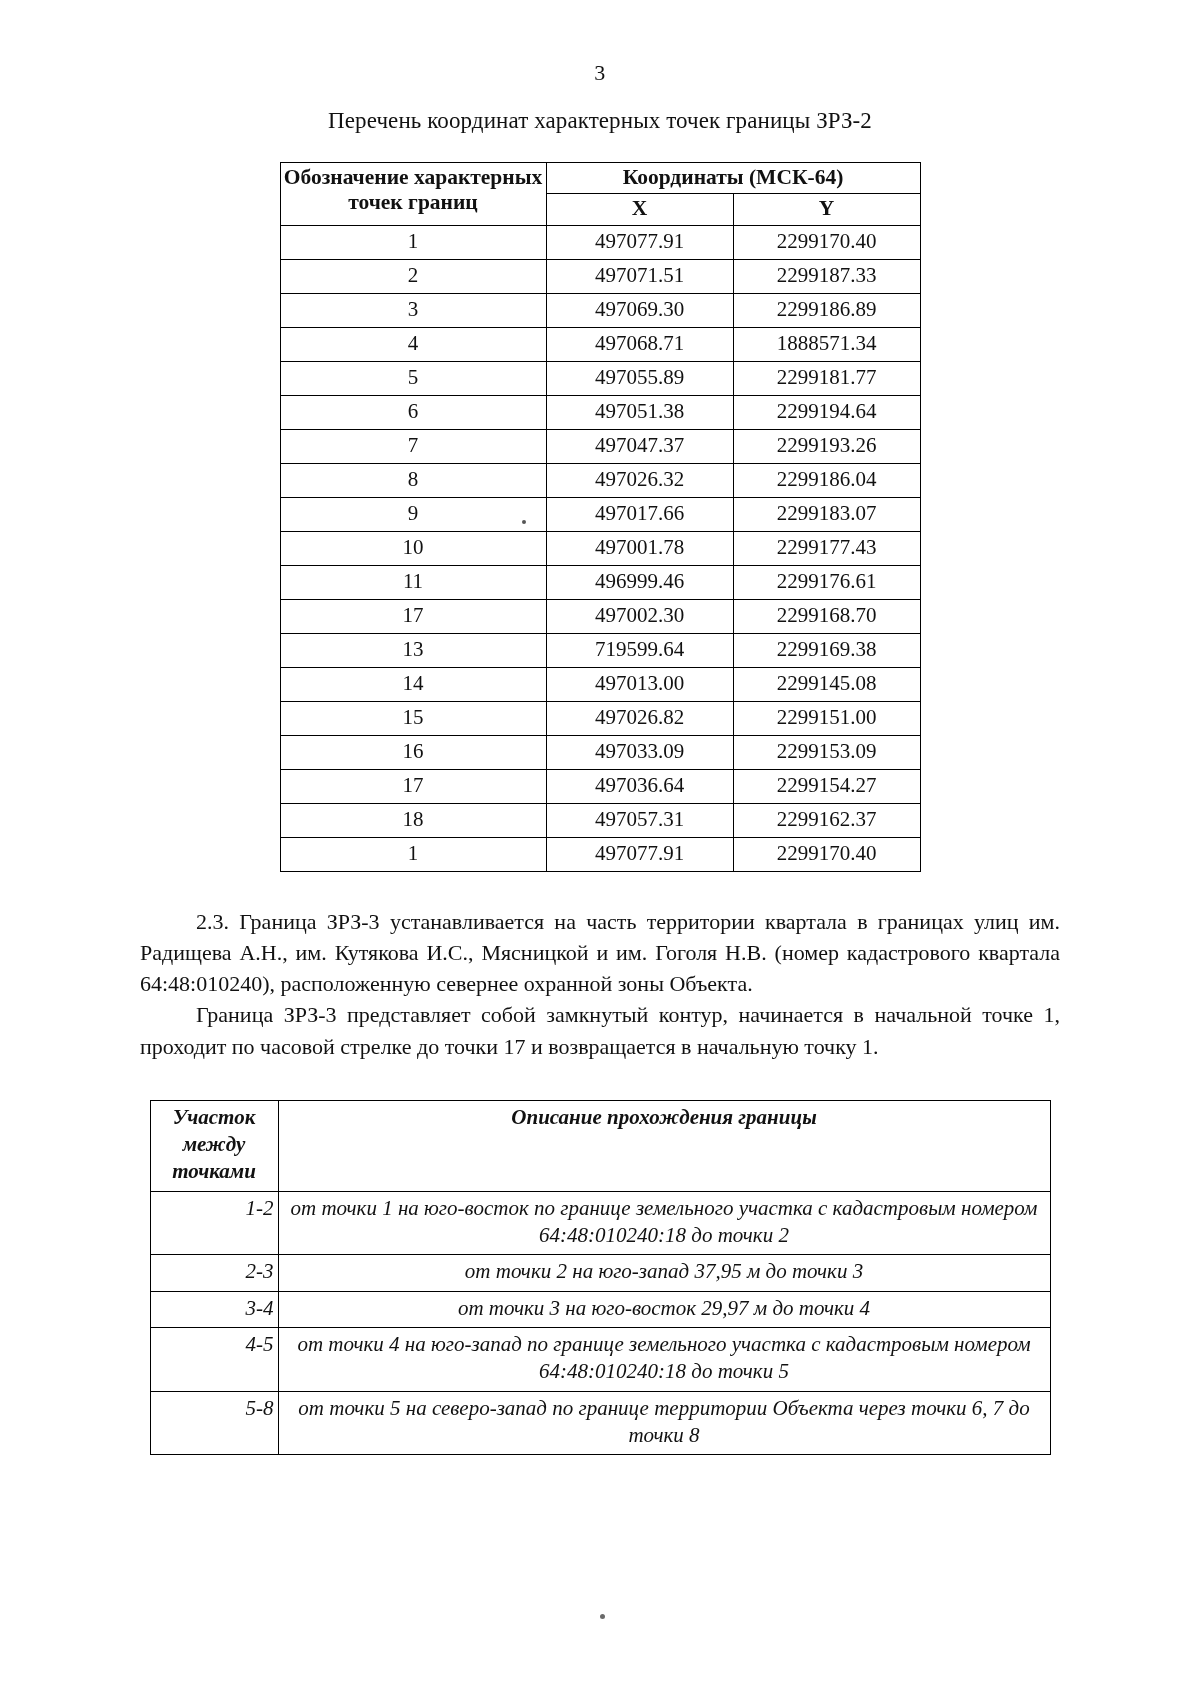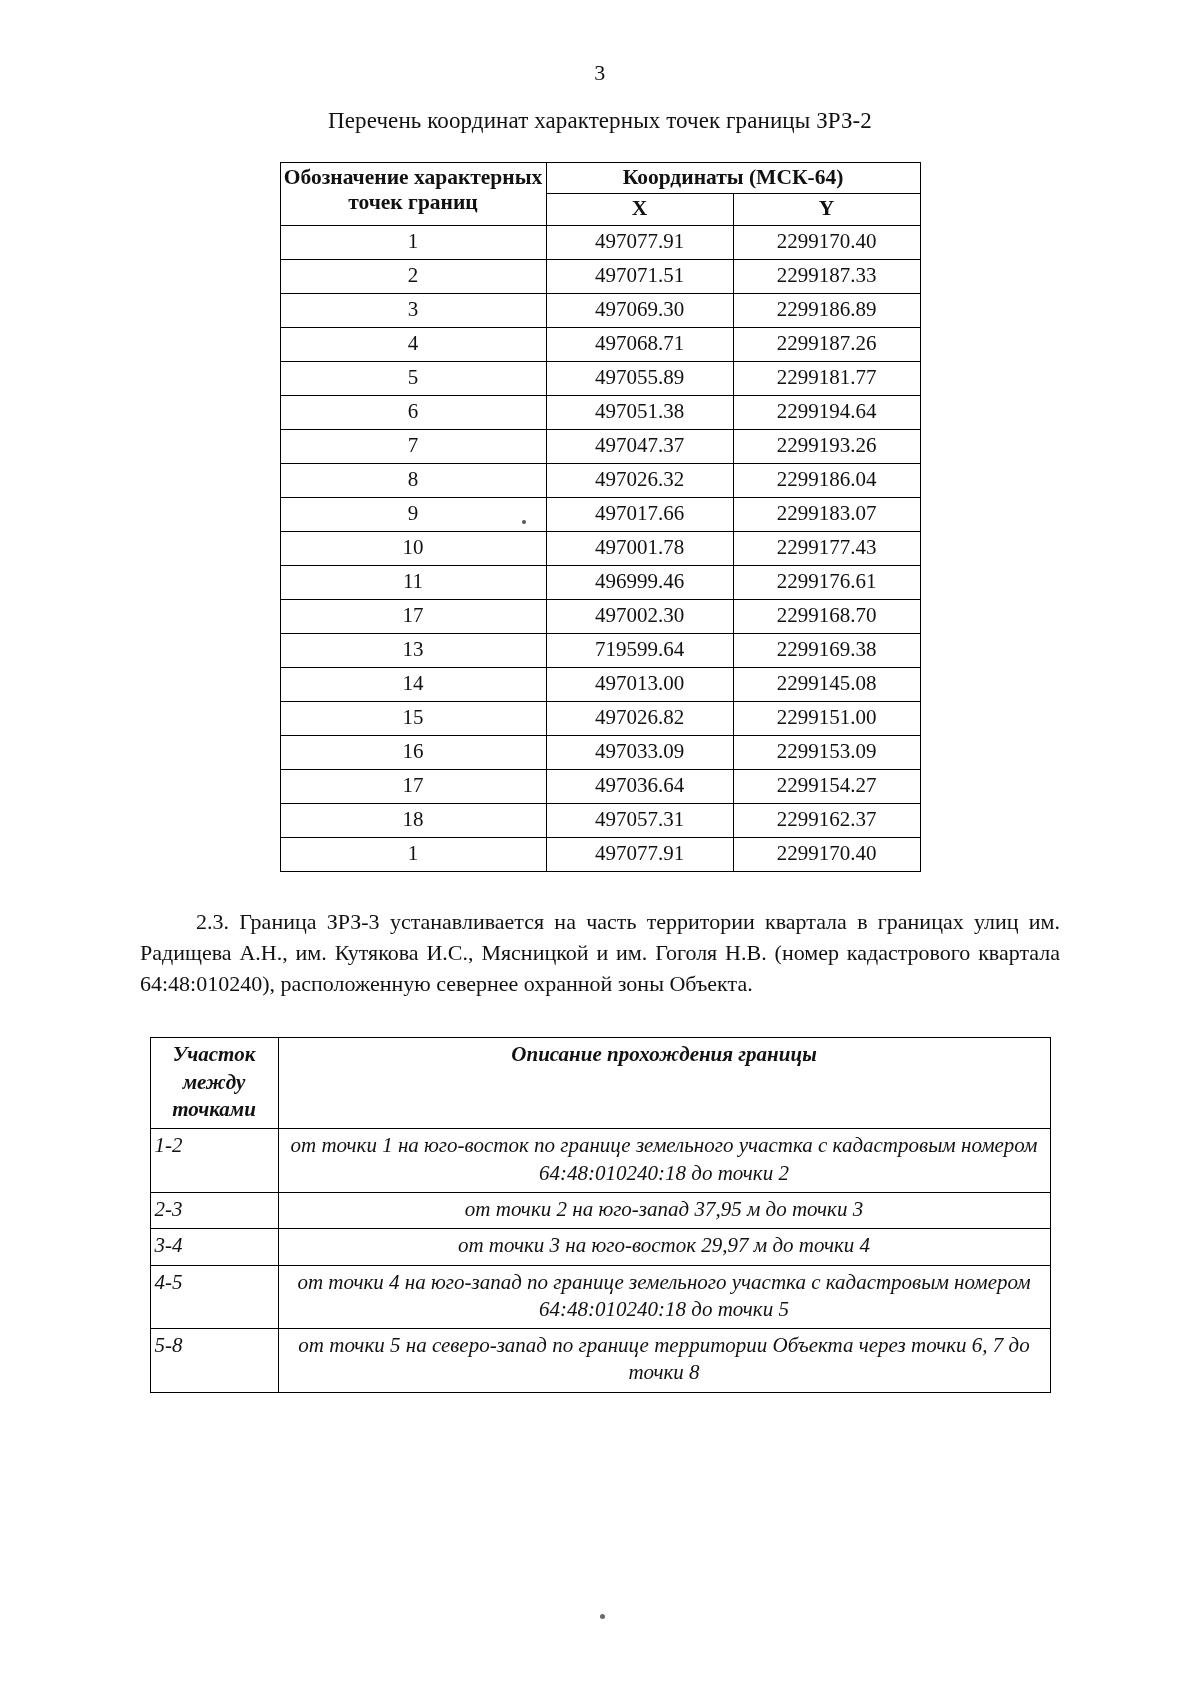--- a/index.html
+++ b/index.html
@@ -116,21 +116,21 @@
     padding: 3px 4px 5px 4px;
   }
   table.desc th {
     font-weight: bold;
     text-align: center;
   }
   .desc-col-seg { width: 128px; }
   .desc-col-text { width: 772px; }
 
   td.seg-cell {
-    text-align: left;
+    text-align: right;
     font-weight: normal;
     padding-top: 5px;
   }
   td.text-cell {
     text-align: center;
     padding-left: 6px;
   }
   th.seg-header {
     line-height: 1.34;
     padding-top: 5px;
@@ -198,21 +198,21 @@
             <td>2299187.33</td>
           </tr>
           <tr>
             <td>3</td>
             <td>497069.30</td>
             <td>2299186.89</td>
           </tr>
           <tr>
             <td>4</td>
             <td>497068.71</td>
-            <td>2299187.26</td>
+            <td>1888571.34</td>
           </tr>
           <tr>
             <td>5</td>
             <td>497055.89</td>
             <td>2299181.77</td>
           </tr>
           <tr>
             <td>6</td>
             <td>497051.38</td>
             <td>2299194.64</td>
@@ -281,20 +281,21 @@
             <td>1</td>
             <td>497077.91</td>
             <td>2299170.40</td>
           </tr>
         </tbody>
     </table>
   </div>
 
   <div class="body-text">
     <p class="para first">2.3. Граница ЗРЗ-3 устанавливается на часть территории квартала в границах улиц им. Радищева А.Н., им. Кутякова И.С., Мясницкой и им. Гоголя Н.В. (номер кадастрового квартала 64:48:010240), расположенную севернее охранной зоны Объекта.</p>
+    <p class="para">Граница ЗРЗ-3 представляет собой замкнутый контур, начинается в начальной точке 1, проходит по часовой стрелке до точки 17 и возвращается в начальную точку 1.</p>
   </div>
 
   <div class="desc-table-wrap">
     <table class="desc">
       <colgroup>
         <col class="desc-col-seg">
         <col class="desc-col-text">
       </colgroup>
       <thead>
         <tr>

